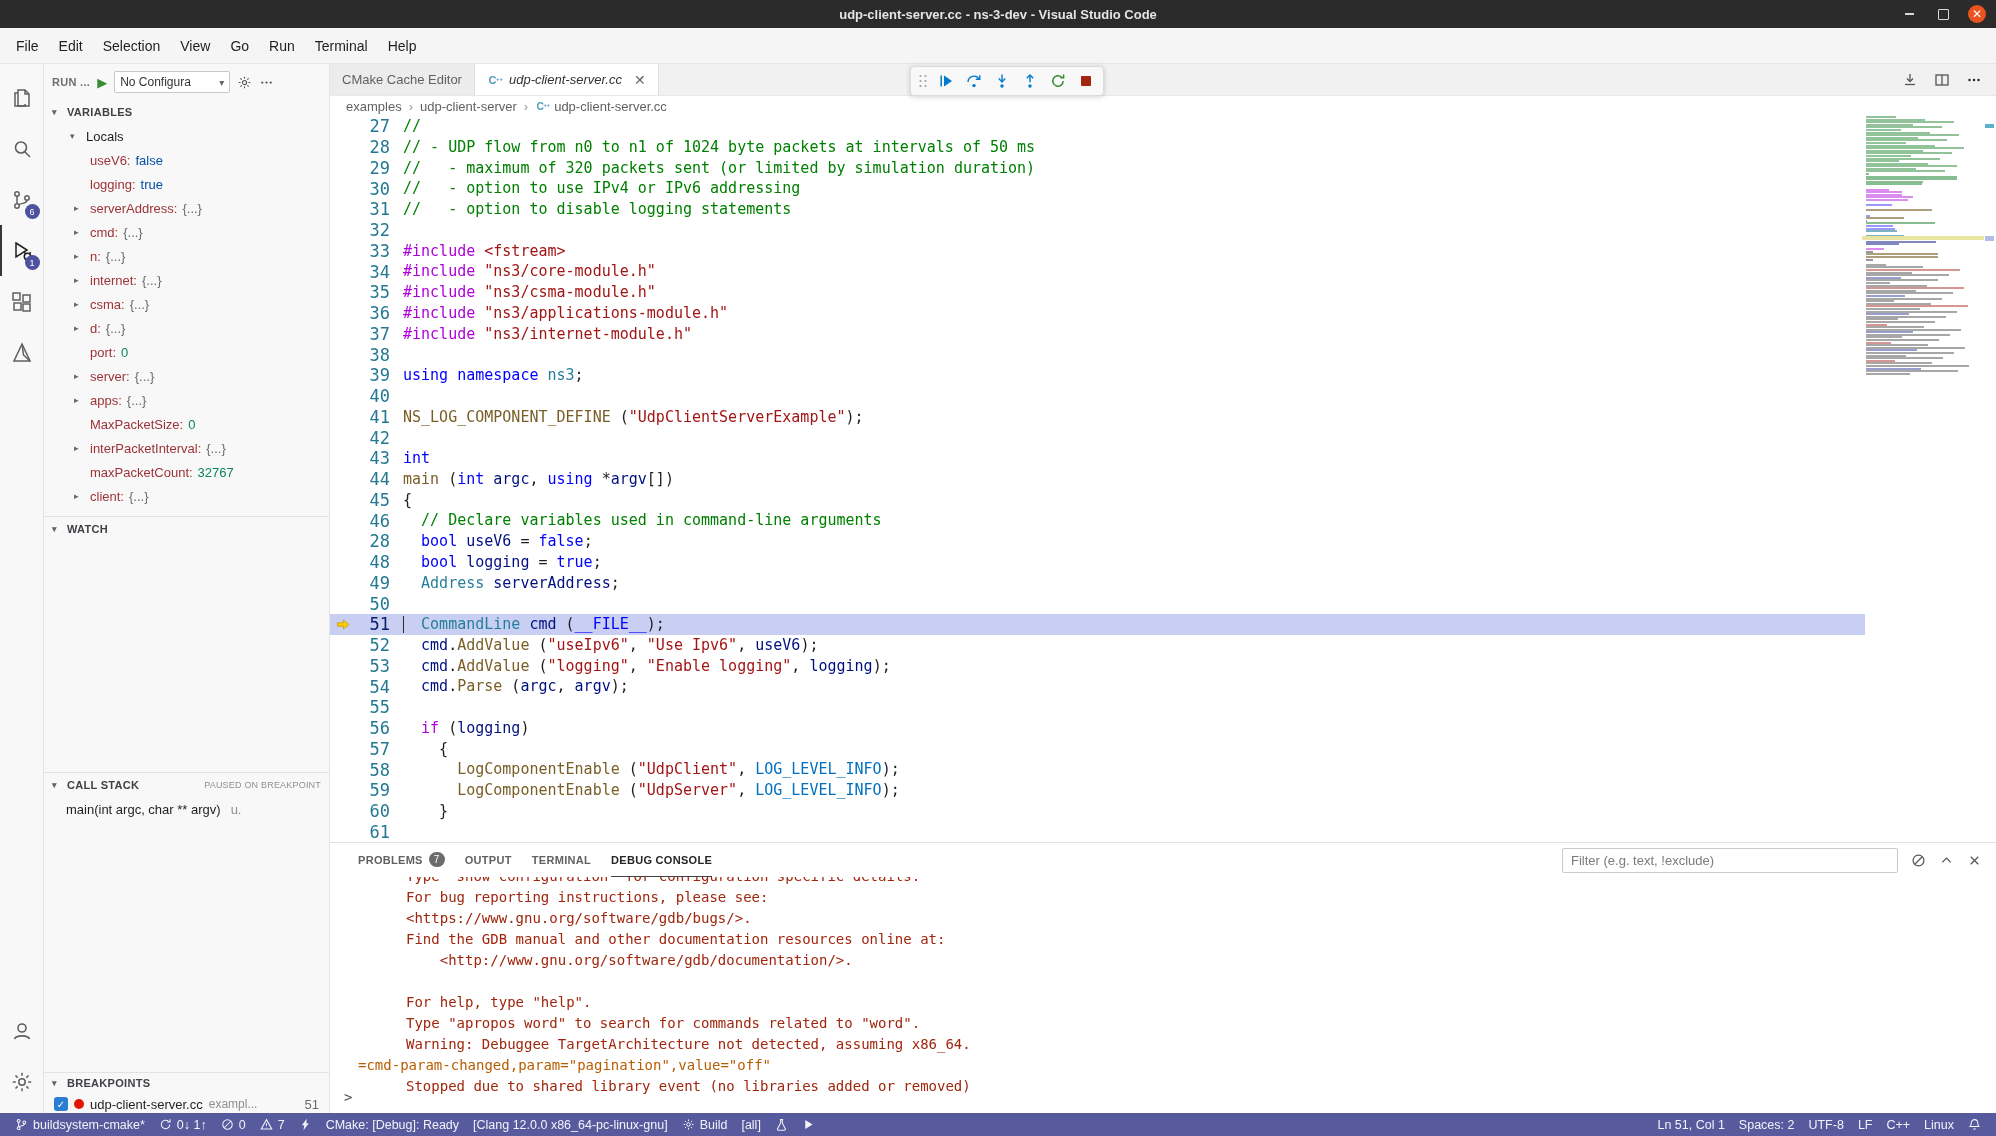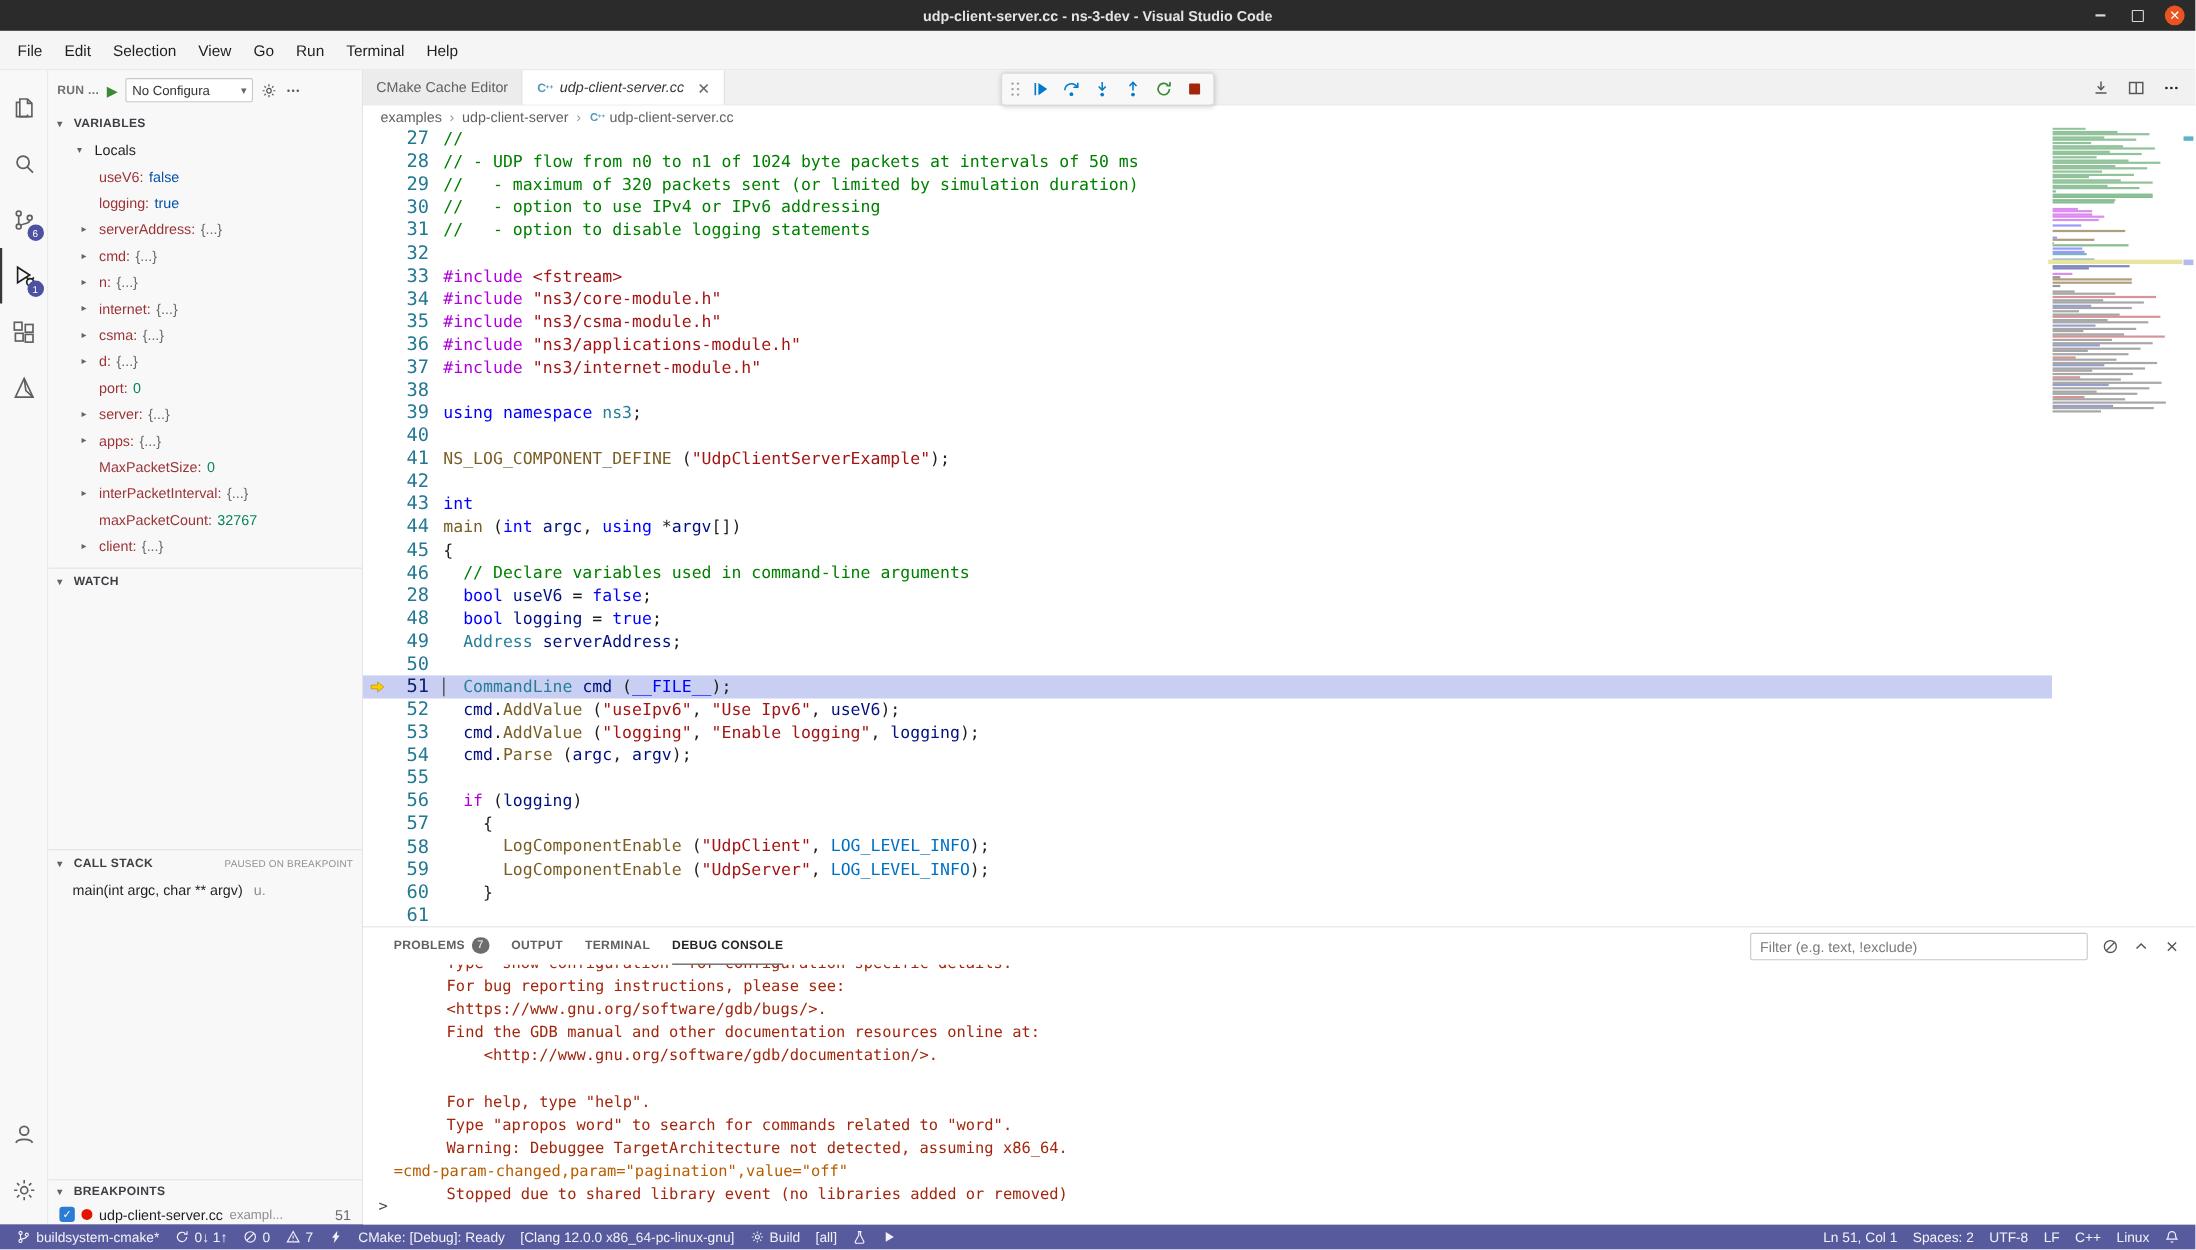--- a/index.html
+++ b/index.html
@@ -104,21 +104,21 @@
   .dbg-btn { width:27px; height:26px; display:flex; align-items:center; justify-content:center; border-radius:3px; }
   .dbg-btn svg, .dbg-grip svg { width:16px; height:16px; display:block; }
 
   
   .panel { height:271px; flex:0 0 271px; border-top:1px solid #dfdfdf; display:flex; flex-direction:column; background:#fff; }
   .panel-head { height:34px; flex:0 0 34px; display:flex; align-items:center; gap:20px; padding:0 14px 0 28px; }
   .ptab { height:100%; display:flex; align-items:center; gap:6px; font-size:11px; font-weight:bold; letter-spacing:.3px; color:#616161; border-bottom:1px solid transparent; }
   .ptab.active { color:#252525; border-bottom-color:#424242; }
   .pbadge { background:#6c6c6c; color:#fff; border-radius:8px; min-width:16px; height:15px; font-size:10px; font-weight:normal; display:flex; align-items:center; justify-content:center; padding:0 3px; }
   .panel-right { margin-left:auto; display:flex; align-items:center; gap:13px; }
-  .filter-input { width:307px; height:25px; border:1px solid #c8c8c8; border-radius:2px; background:#fff; font-family:"Liberation Sans",sans-serif; font-size:13px; color:#333; padding:0 8px; outline:none; }
+  .filter-input { width:336px; height:25px; border:1px solid #c8c8c8; border-radius:2px; background:#fff; font-family:"Liberation Sans",sans-serif; font-size:13px; color:#333; padding:0 8px; outline:none; }
   .filter-input::placeholder { color:#7b7b7b; }
   .picon svg { width:15px; height:15px; display:block; }
 
   .console { flex:1; min-height:0; overflow:hidden; position:relative; padding-left:28px; font-family:"DejaVu Sans Mono", monospace; font-size:14px; line-height:21px; }
   .con-line { white-space:pre; }
   .con-line.clip { margin-top:-11px; }
   .cl-t { color:#a1260d;margin-left:48px; }
   .cl-mi { color:#b85c00; }
   .console-prompt { position:absolute; left:14px; bottom:5px; color:#4d4d4d; }
 

